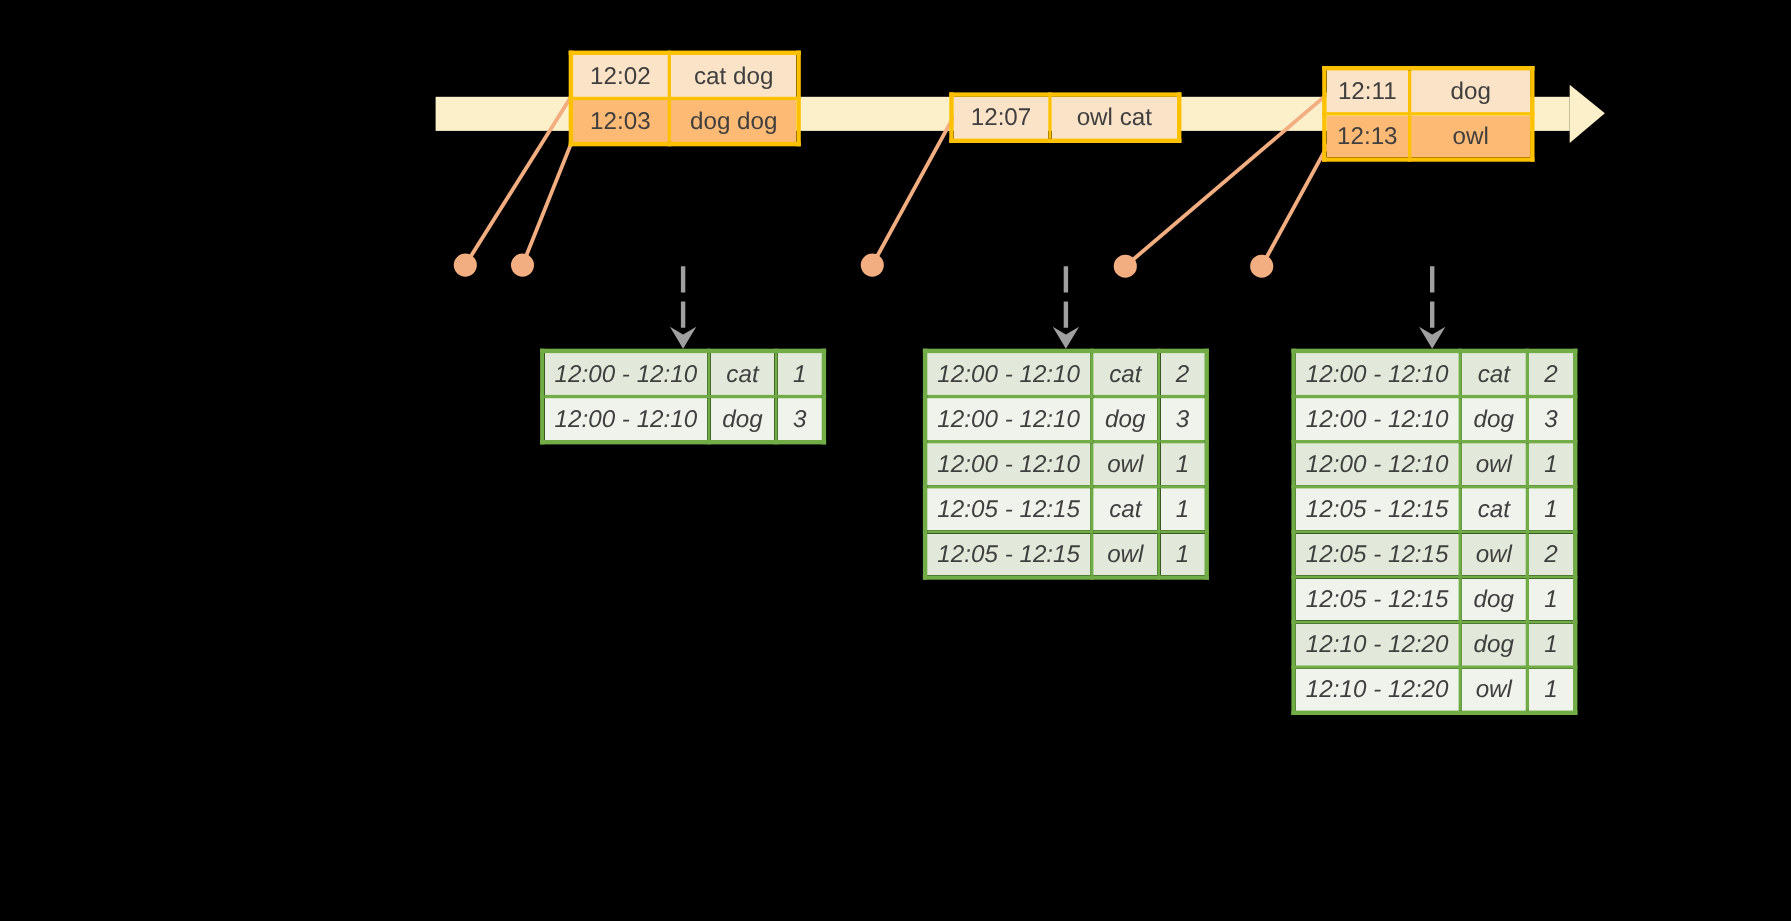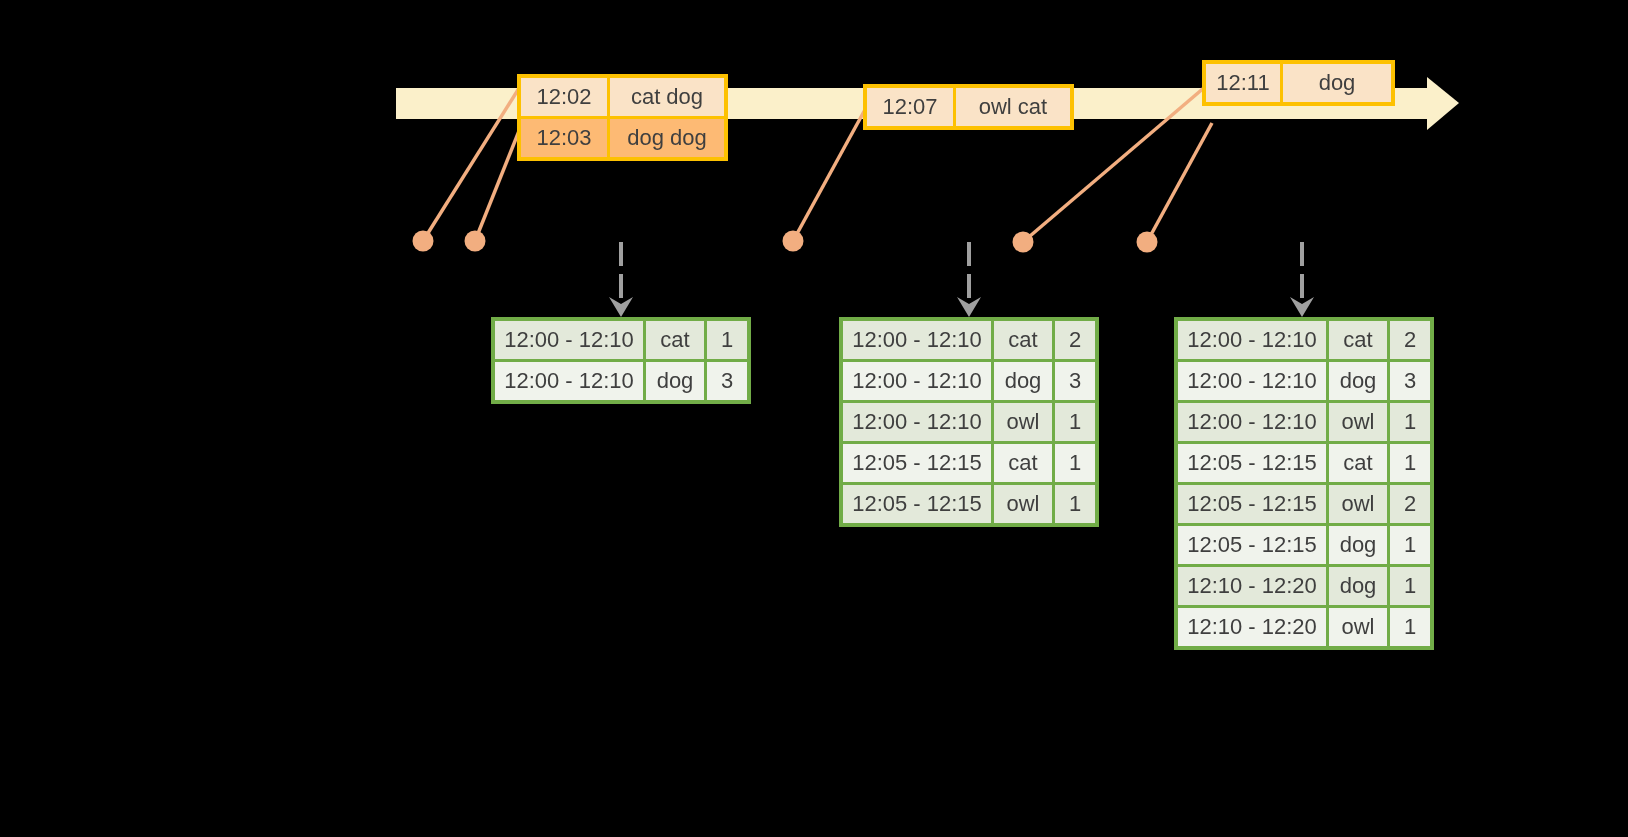--- a/index.html
+++ b/index.html
@@ -43,20 +43,21 @@
   }
   .event-table tr.dark td  { background: #fae3c7; }
   .event-table tr.light td { background: #fdba74; }
   .ev-time  { width: 84px; }
   .ev-words { width: 112px; }
   .event-table.narrow .ev-time  { width: 72px; }
   .event-table.narrow .ev-words { width: 106px; }
   
   .result-table {
     border: 4px solid #71ac47;
+    font-style: italic;
   }
   .result-table td {
     border: 3px solid #71ac47;
     height: 36px;
   }
   .result-table tr.dark td  { background: #e3e9da; }
   .result-table tr.light td { background: #f0f3ec; }
   .rt-window { width: 146px; }
   .rt-word   { width: 56px; }
   .rt-count  { width: 38px; }
@@ -90,21 +91,21 @@
     <g>
       <line x1="969" y1="242" x2="969" y2="300" stroke="#a0a0a0" stroke-width="4" stroke-dasharray="24 8"></line>
       <polygon points="957,297 969,317 981,297 969,304" fill="#a0a0a0"></polygon>
     </g>
     <g>
       <line x1="1302" y1="242" x2="1302" y2="300" stroke="#a0a0a0" stroke-width="4" stroke-dasharray="24 8"></line>
       <polygon points="1290,297 1302,317 1314,297 1302,304" fill="#a0a0a0"></polygon>
     </g>
   </svg>
 
-  <table class="event-table" style="left:517px; top:74px;">
+  <table class="event-table" style="left:517px; top:46px;">
     <tbody>
         <tr class="dark">
       <td class="ev-time">12:02</td>
       <td class="ev-words">cat dog</td>
     </tr>
     <tr class="light">
       <td class="ev-time">12:03</td>
       <td class="ev-words">dog dog</td>
     </tr>
   </tbody>
@@ -118,20 +119,24 @@
     </tr>
   </tbody>
     </table>
 
   <table class="event-table narrow" style="left:1202px; top:60px;">
     <tbody>
         <tr class="dark">
       <td class="ev-time">12:11</td>
       <td class="ev-words">dog</td>
     </tr>
+    <tr class="light">
+      <td class="ev-time">12:13</td>
+      <td class="ev-words">owl</td>
+    </tr>
   </tbody>
     </table>
 
   <table class="result-table" style="left:491px; top:317px;">
     <tbody>
         <tr class="dark">
       <td class="rt-window">12:00 - 12:10</td>
       <td class="rt-word">cat</td>
       <td class="rt-count">1</td>
     </tr>

